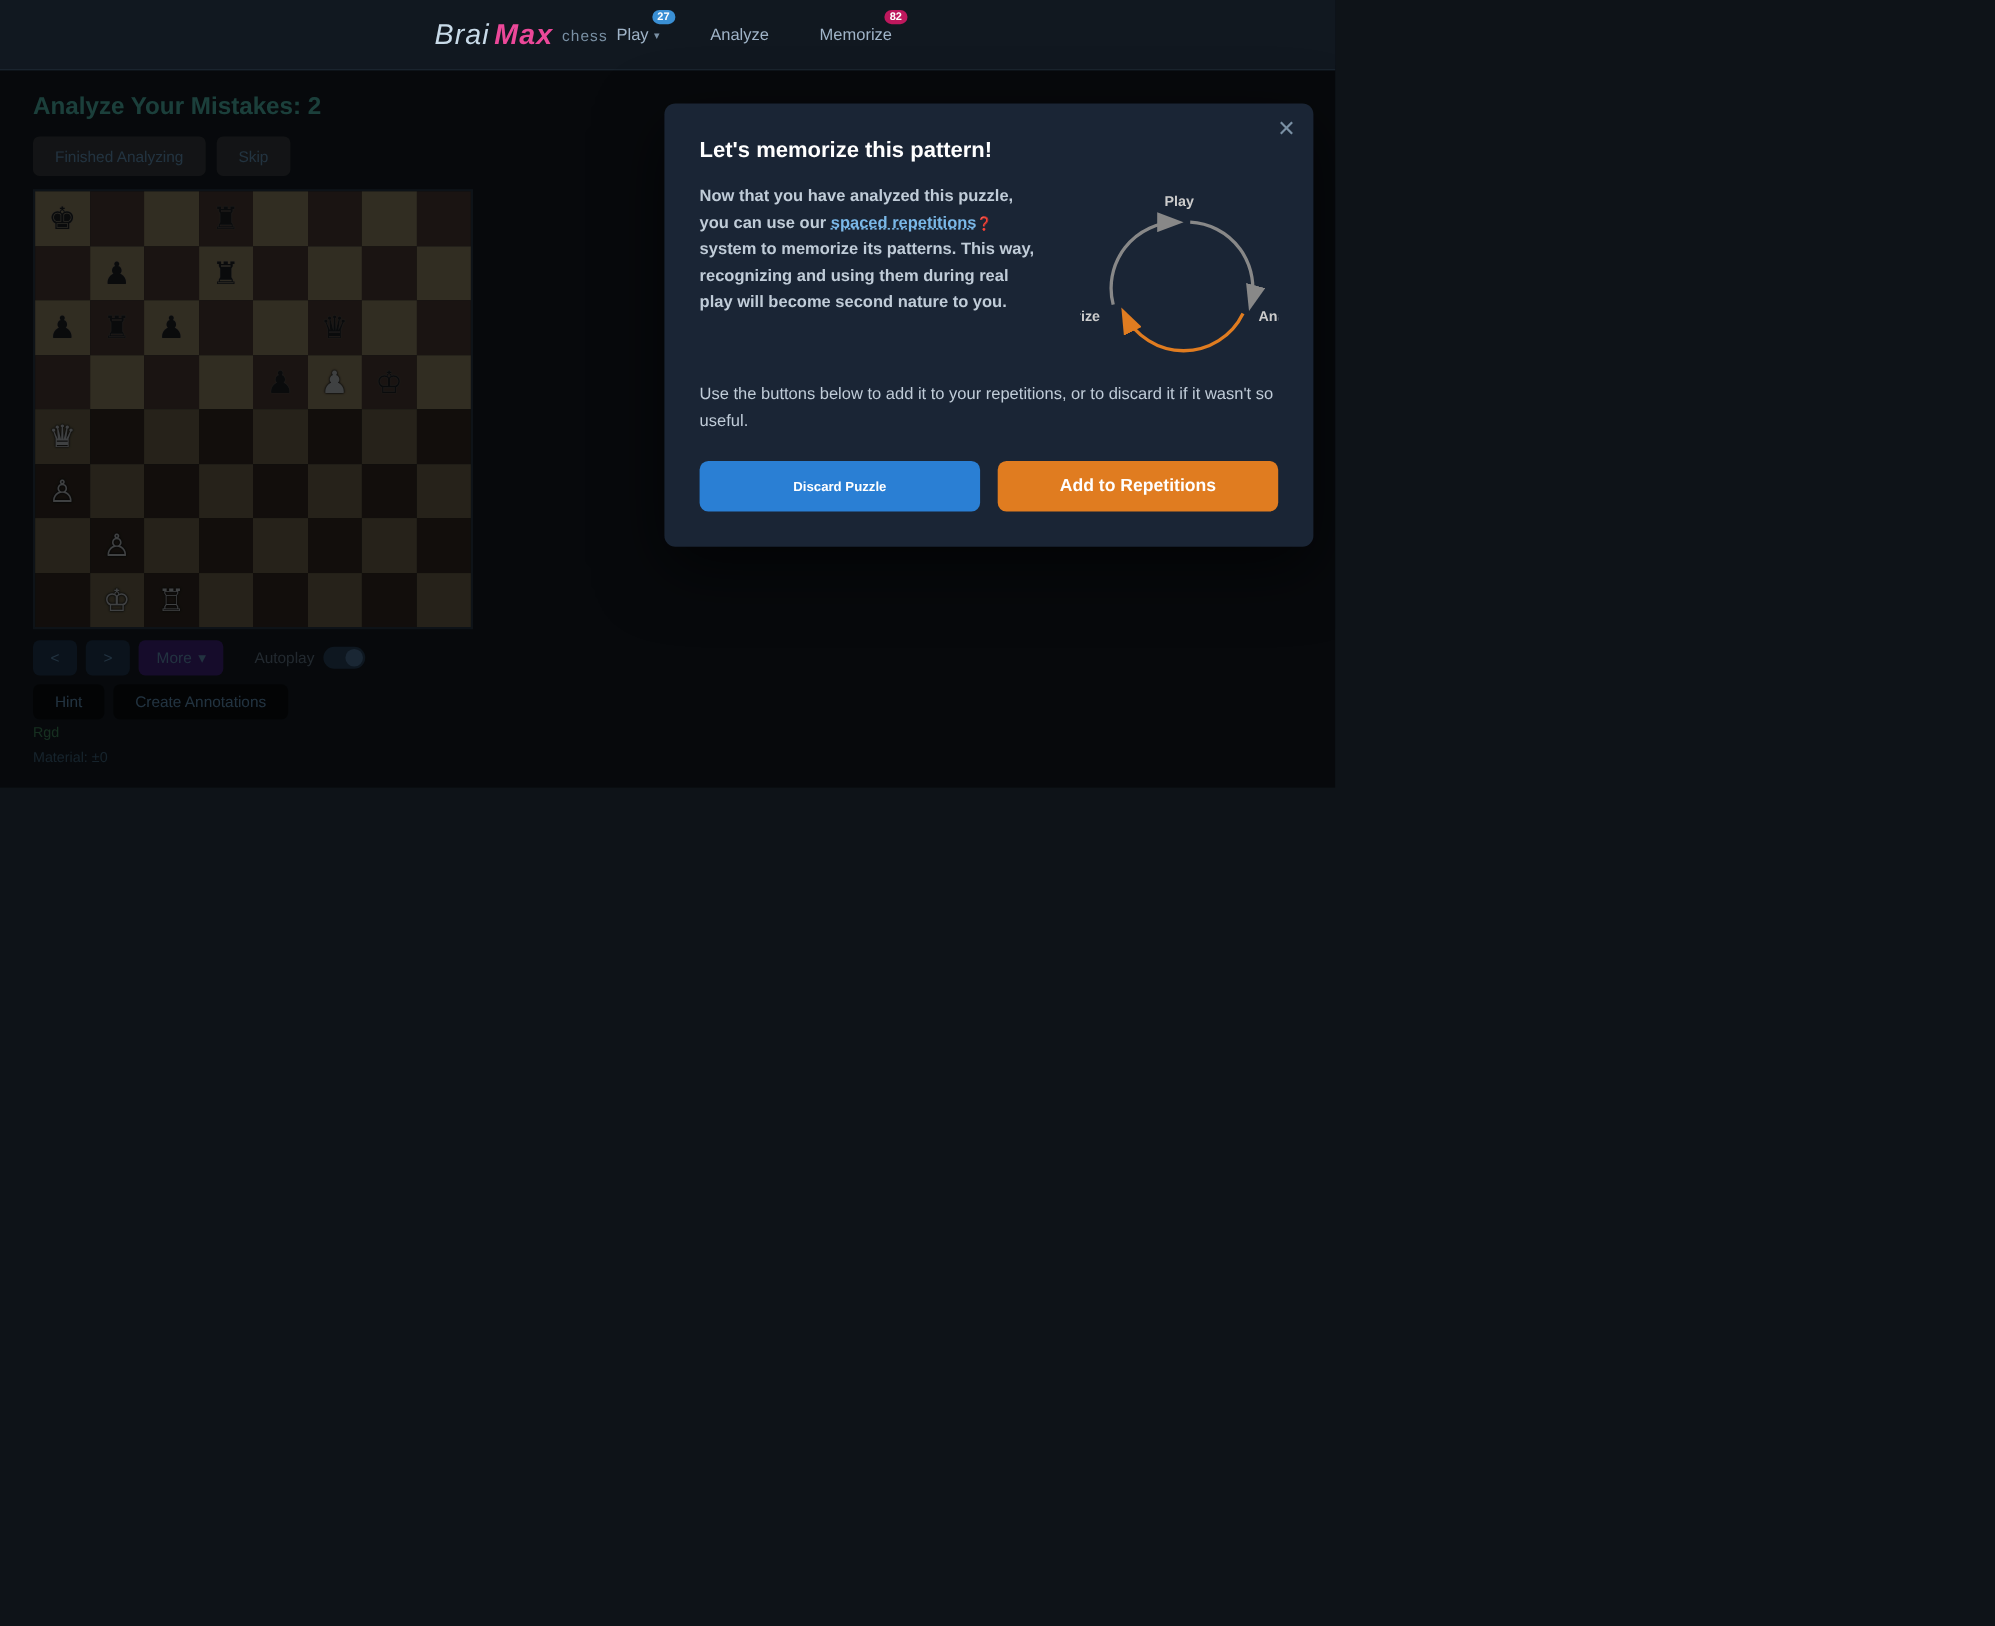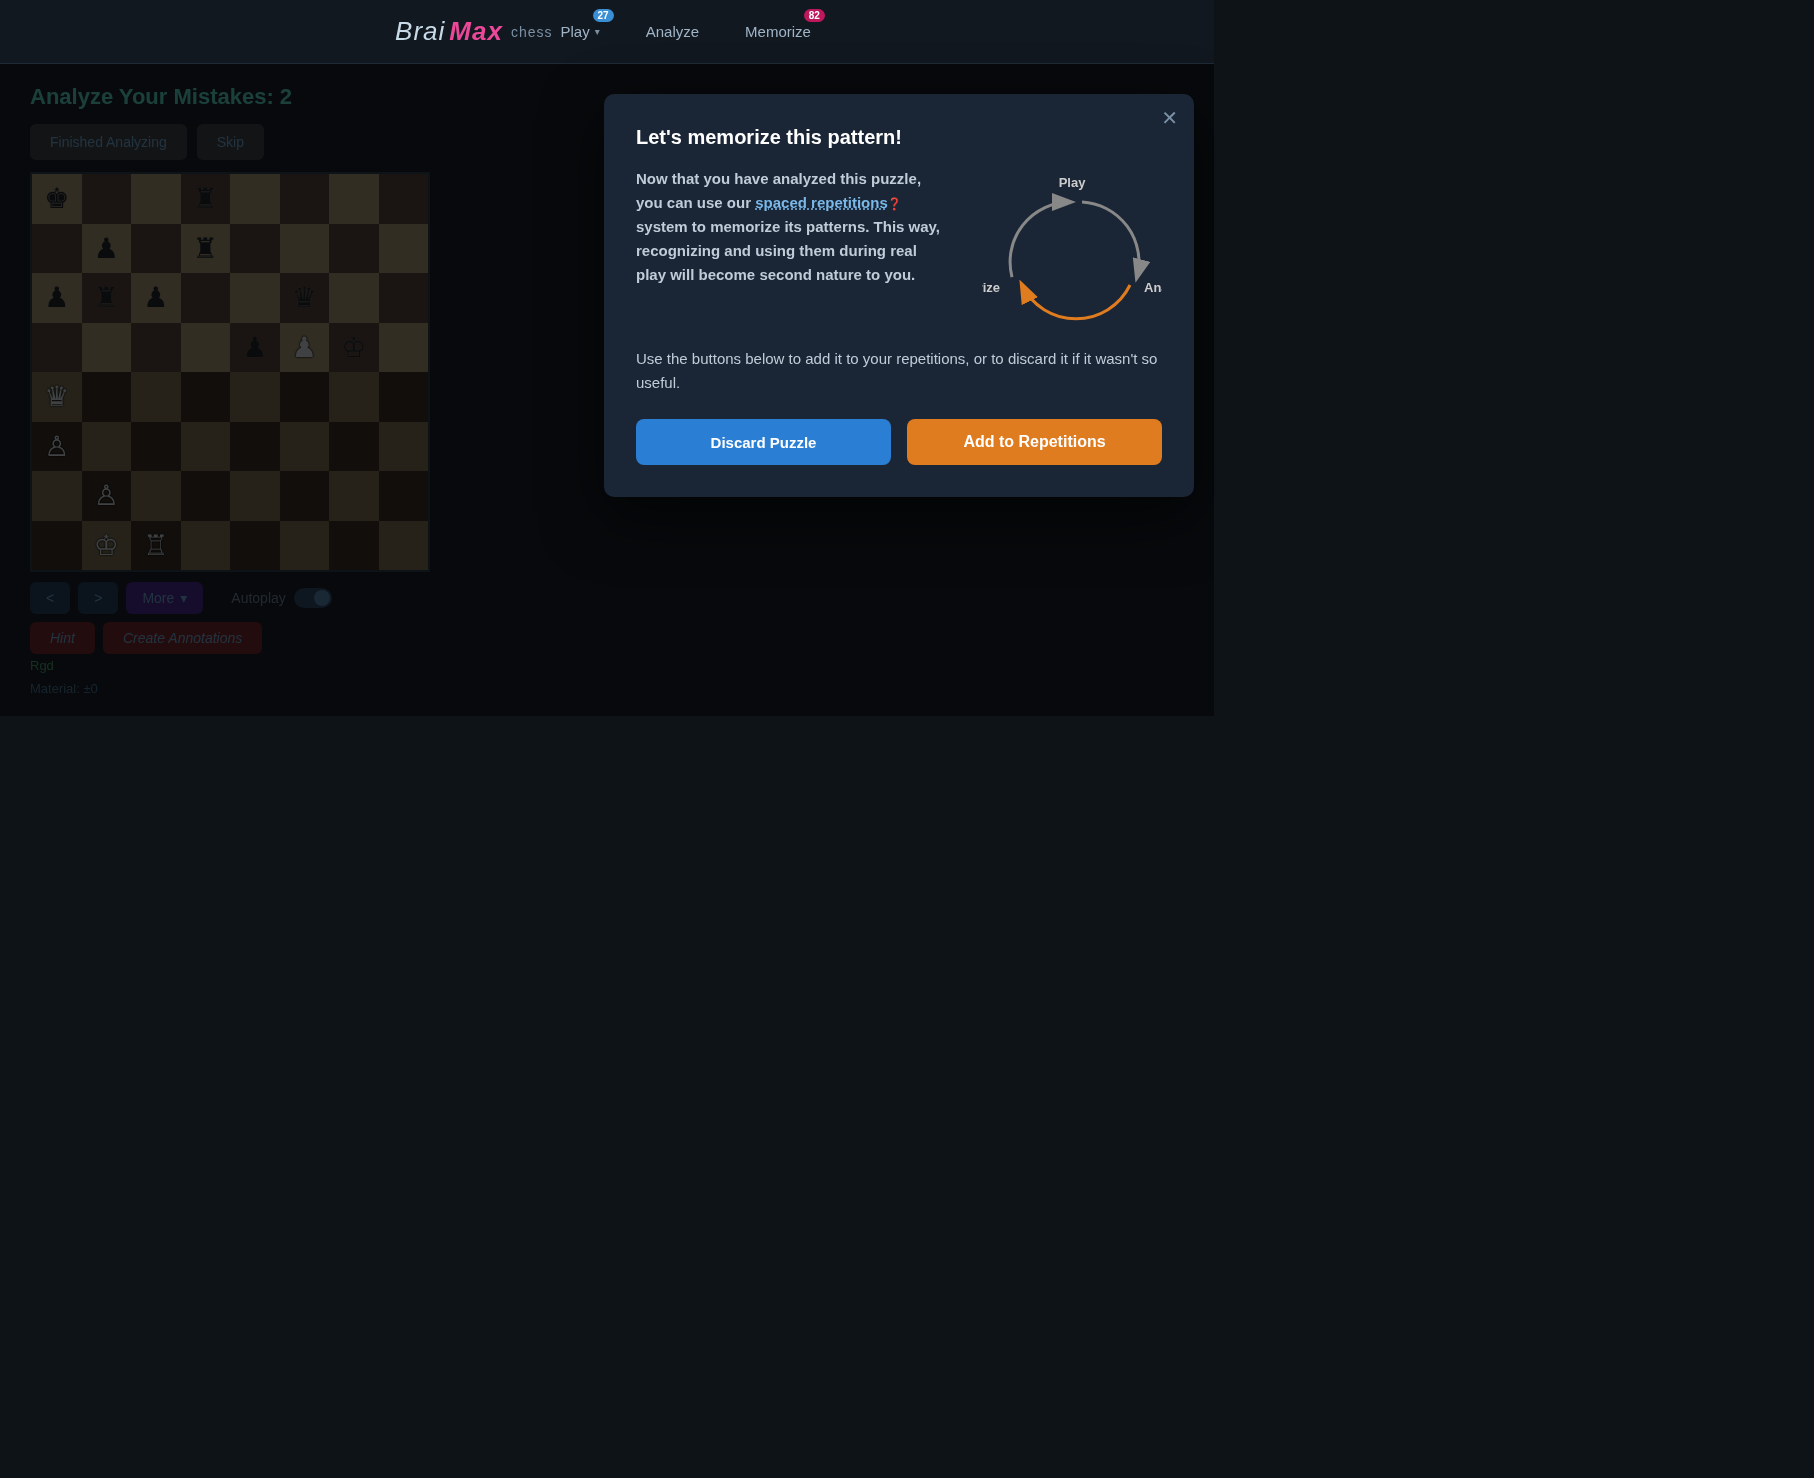--- a/index.html
+++ b/index.html
@@ -173,28 +173,27 @@
       position: absolute;
       top: 2px;
       right: 2px;
     }
     .hint-row {
       display: flex;
       gap: 8px;
       margin-top: 8px;
     }
     .btn-hint {
-      background: #7f1d1d;
+      background: #000000;
       color: #7ab8e8;
       border: none;
       border-radius: 6px;
       padding: 8px 20px;
       font-size: 14px;
       cursor: pointer;
-      font-style: italic;
     }
     .material-text {
       color: #4a7a9a;
       font-size: 13px;
       margin-top: 8px;
     }
     .pgn-text {
       color: #4aaa6a;
       font-size: 13px;
       margin-top: 4px;
@@ -273,21 +272,21 @@
     .modal-buttons {
       display: flex;
       gap: 16px;
     }
     .btn-discard {
       background: #2a7fd4;
       color: #fff;
       border: none;
       border-radius: 8px;
       padding: 14px 28px;
-      font-size: 15px;
+      font-size: 12px;
       font-weight: 600;
       cursor: pointer;
       flex: 1;
     }
     .btn-add {
       background: #e07c20;
       color: #fff;
       border: none;
       border-radius: 8px;
       padding: 14px 28px;

